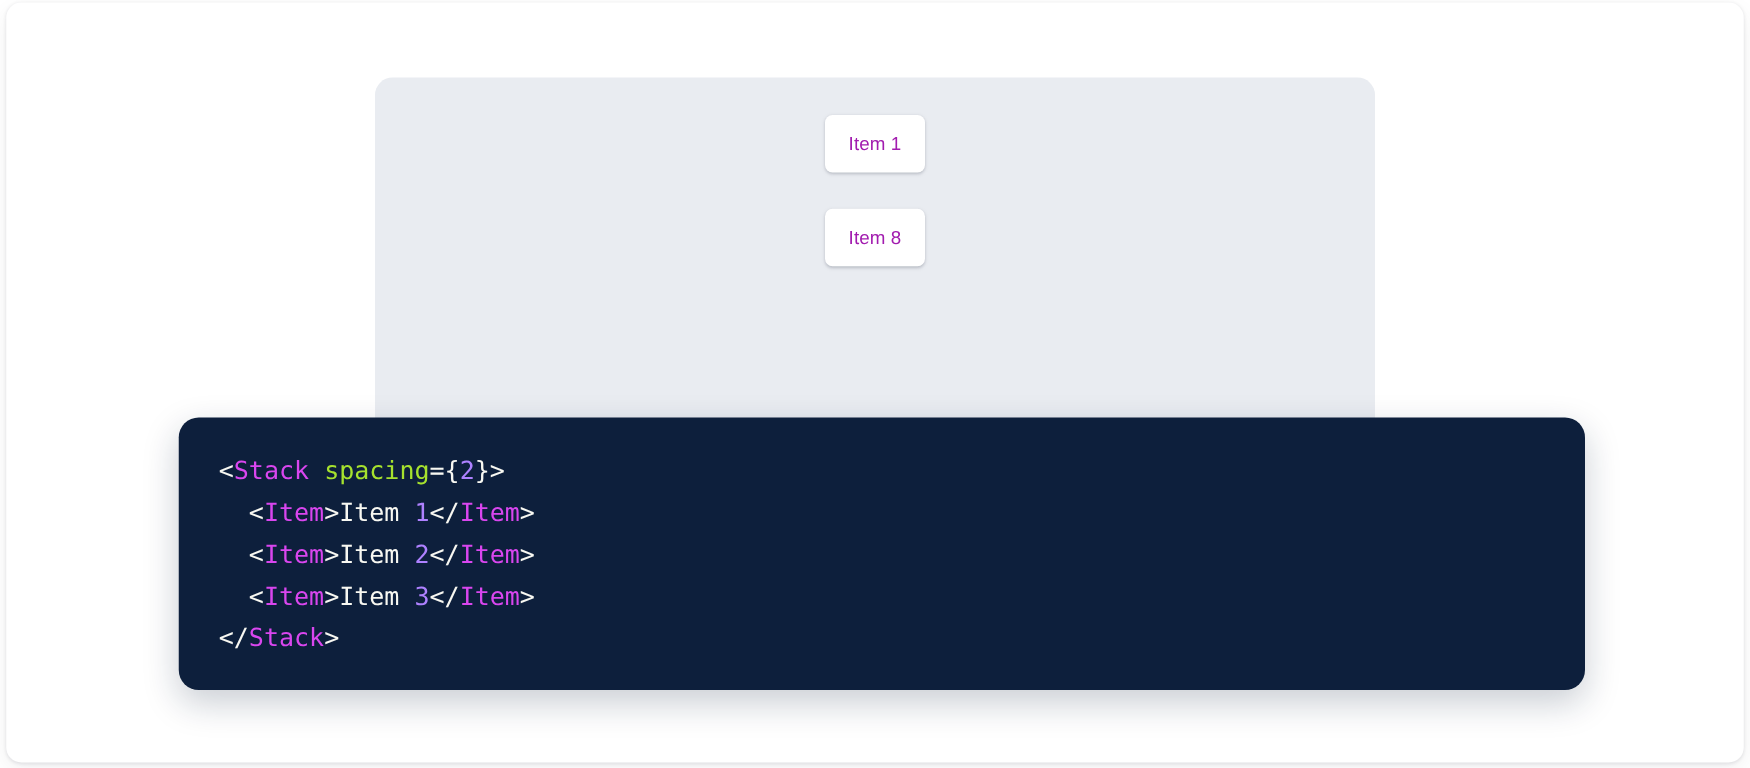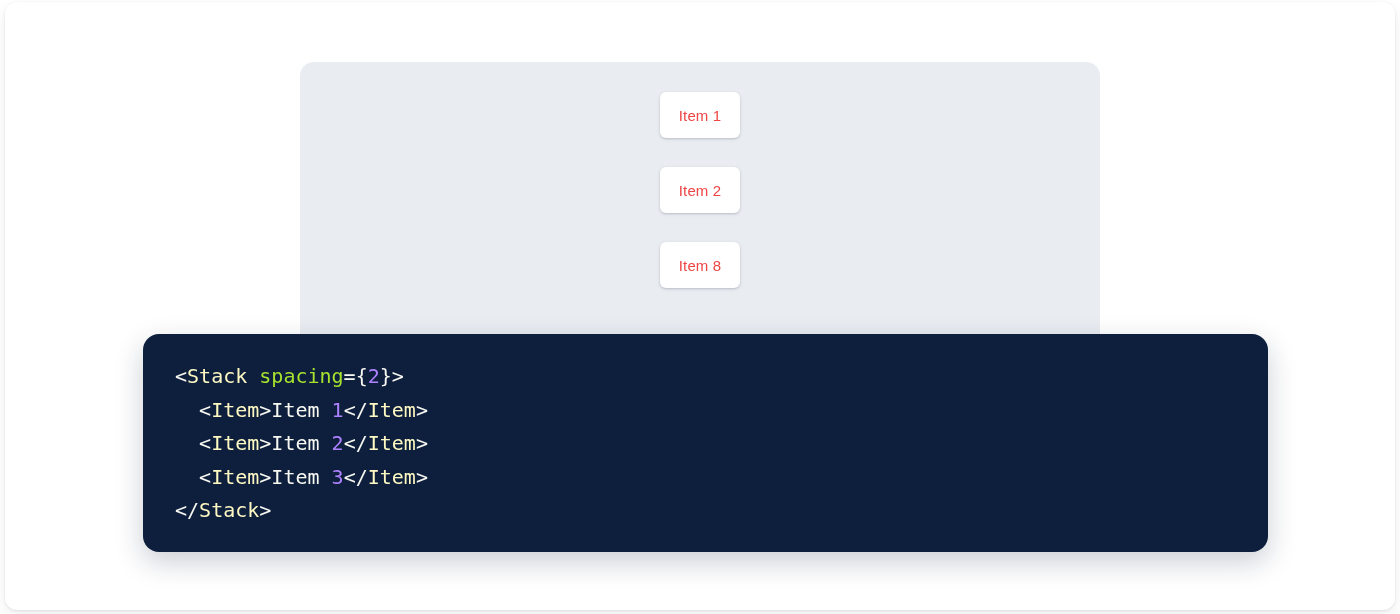--- a/index.html
+++ b/index.html
@@ -56,21 +56,21 @@
 
   .stack-item {
     width: 80px;
     height: 46px;
     background: #ffffff;
     border-radius: 6px;
     display: flex;
     align-items: center;
     justify-content: center;
     font-size: 15px;
-    color: #ef4444;
+    color: #a21caf;
     box-shadow: 0 1px 2px rgba(16, 24, 40, 0.14),
                 0 1px 4px rgba(16, 24, 40, 0.09);
     letter-spacing: 0.1px;
     user-select: none;
   }
 
   
   #code-block {
     position: absolute;
     left: 138px;
@@ -87,37 +87,36 @@
   #code-content {
     font-family: "DejaVu Sans Mono", "Liberation Mono", monospace;
     font-size: 20px;
     line-height: 33.6px;
     white-space: pre;
     color: #f8f8f2;
     margin: 0;
   }
 
   .tok-punct  { color: #f8f8f2; }
-  .tok-tag    { color: #fef9c3; }
+  .tok-tag    { color: #d946ef; }
   .tok-attr   { color: #a6e22e; text-align: center; }
   .tok-num    { color: #ae81ff; }
   .tok-text   { color: #f8f8f2; }
   .tok-brace  { color: #f8f8f2; }
   .tok-eq     { color: #f8f8f2; }
 </style>
 </head>
 <body>
 
 <div id="app-card">
 
   <div id="preview-panel">
     <div id="stack-container">
 
     <div class="stack-item">Item 1</div>
-        <div class="stack-item">Item 2</div>
         <div class="stack-item">Item 8</div>
       </div>
   </div>
 
   <div id="code-block">
     <pre id="code-content"><span class="tok-punct">&lt;</span><span class="tok-tag">Stack</span><span class="tok-text"> </span><span class="tok-attr">spacing</span><span class="tok-eq">=</span><span class="tok-brace">{</span><span class="tok-num">2</span><span class="tok-brace">}</span><span class="tok-punct">&gt;</span>
   <span class="tok-punct">&lt;</span><span class="tok-tag">Item</span><span class="tok-punct">&gt;</span><span class="tok-text">Item </span><span class="tok-num">1</span><span class="tok-punct">&lt;/</span><span class="tok-tag">Item</span><span class="tok-punct">&gt;</span>
   <span class="tok-punct">&lt;</span><span class="tok-tag">Item</span><span class="tok-punct">&gt;</span><span class="tok-text">Item </span><span class="tok-num">2</span><span class="tok-punct">&lt;/</span><span class="tok-tag">Item</span><span class="tok-punct">&gt;</span>
   <span class="tok-punct">&lt;</span><span class="tok-tag">Item</span><span class="tok-punct">&gt;</span><span class="tok-text">Item </span><span class="tok-num">3</span><span class="tok-punct">&lt;/</span><span class="tok-tag">Item</span><span class="tok-punct">&gt;</span>
 <span class="tok-punct">&lt;/</span><span class="tok-tag">Stack</span><span class="tok-punct">&gt;</span></pre>

